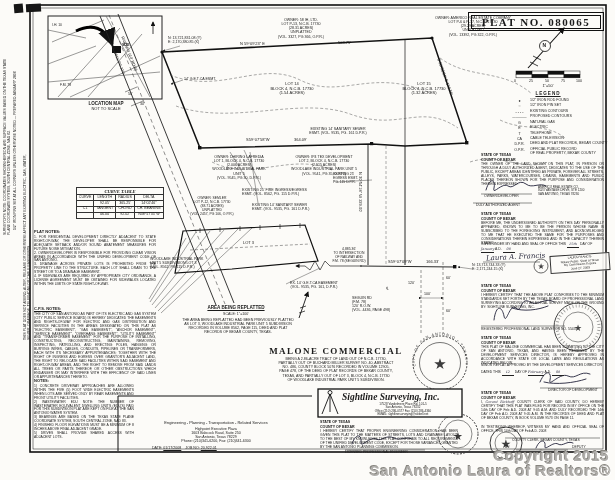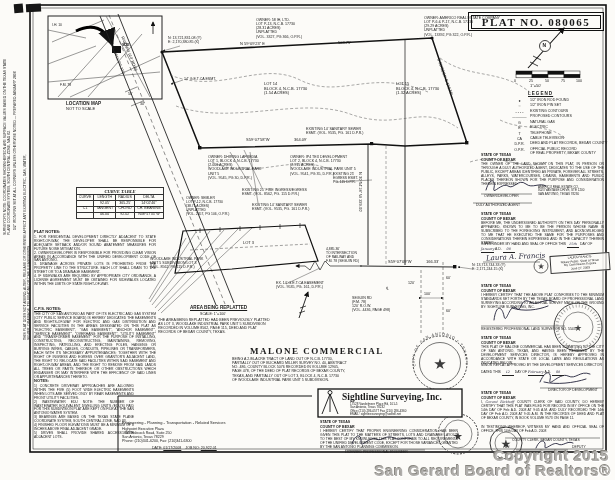--- a/index.html
+++ b/index.html
@@ -1,20 +1,20 @@
 <!DOCTYPE html>
 <html><head>
 <meta charset="utf-8">
 <style>
   html,body{margin:0;padding:0;background:#ffffff;}
   #sheet{position:relative;width:615px;height:480px;background:#fcfbf8;overflow:hidden;
          font-family:"Liberation Sans", sans-serif;color:#1b1b1b;}
   .lbl{position:absolute;line-height:1.15;color:#1b1b1b;}
   .pre{white-space:pre-line;}
-  .c{text-align:left;}
+  .c{text-align:center;}
   .r{text-align:right;}
   .j{text-align:justify;}
   .t3{font-size:3.4px;}
   .t35{font-size:3.6px;}
   .t4{font-size:4px;}
   .t45{font-size:4.6px;}
   .t5{font-size:5px;}
   .b{font-weight:bold;}
   .serif{font-family:"Liberation Serif", serif;}
   .hw{font-family:"DejaVu Serif", serif;font-style:italic;color:#26263a;}
@@ -401,21 +401,21 @@
 San Antonio, Texas  78229
 Phone: (210)341-6200,  Fax: (210)341-6300</div>
 <div class="lbl txt t35" style="left:152px;top:446px;">
   <span>DATE:</span>
   <span class="u">01/17/2008</span>
   &nbsp;&nbsp;
   <span>JOB NO:</span>
   <span class="u">20,922.01</span>
 </div>
 
-<div class="lbl txt serif" style="left:342px;top:392px;width:118px;font-size:9.5px;font-weight:bold;">Sightline Surveying, Inc.</div>
+<div class="lbl txt serif" style="left:342px;top:392px;width:118px;font-size:9.5px;font-style:italic;font-weight:bold;">Sightline Surveying, Inc.</div>
 <div class="lbl txt c pre" style="left:350px;top:403px;width:106px;font-size:3px;">17528 Vandelmere Place Rd, 101-5
 San Antonio, Texas 78232
 Office (210) 286-0577   Fax (210) 286-4360
 EMAIL: sightlinesurveying@swbell.net</div>
 
 <div class="lbl txt t35 b" style="left:320px;top:420px;">STATE OF TEXAS</div>
 <div class="lbl txt t35 b" style="left:320px;top:424.5px;">COUNTY OF BEXAR</div>
 <div class="lbl txt t3 j" style="left:320px;top:430px;width:138px;">I HEREBY CERTIFY THAT PROPER ENGINEERING CONSIDERATION HAS BEEN GIVEN THIS PLAT TO THE MATTERS OF STREETS, LOTS AND DRAINAGE LAYOUT. TO THE BEST OF MY KNOWLEDGE THIS PLAT CONFORMS TO ALL REQUIREMENTS OF THE UNIFIED DEVELOPMENT CODE, EXCEPT FOR THOSE VARIANCES GRANTED BY THE SAN ANTONIO PLANNING COMMISSION.</div>
 <div class="lbl txt t3" style="left:345px;top:451px;">LICENSED PROFESSIONAL ENGINEER</div>
 
@@ -523,15 +523,15 @@
   <span>I,</span>
   <span class="hw">Gerard Rickhoff</span>
   <span>COUNTY CLERK OF SAID COUNTY, DO HEREBY CERTIFY THAT THIS PLAT WAS FILED FOR RECORD IN MY OFFICE ON THE 14th DAY OF Feb A.D. 2008 AT 9:05 A.M. AND DULY RECORDED THE 14th DAY OF Feb A.D. 2008 AT 9:05 A.M. IN THE RECORDS OF DEED AND PLAT OF BEXAR COUNTY, IN BOOK VOLUME 9573 ON PAGE 11.</span>
 </div>
 <div class="lbl txt t3 j" style="left:481px;top:426px;width:123px;">IN TESTIMONY WHEREOF, WITNESS MY HAND AND OFFICIAL SEAL OF OFFICE, THIS 14th DAY OF Feb A.D. 2008</div>
 <div class="lbl txt t3" style="left:512px;top:439px;">COUNTY CLERK, BEXAR COUNTY, TEXAS</div>
 <div class="lbl txt t3" style="left:505px;top:446px;">BY:</div>
 <div class="lbl txt t3" style="left:572px;top:446px;">DEPUTY</div>
 
 <div class="wm r" style="right:6px;top:447px;font-size:15px;">Copyright 2015</div>
-<div class="wm r" style="right:4px;top:462px;font-size:15px;">San Gerard Board of Realtors®</div>
+<div class="wm r" style="right:4px;top:462px;font-size:15px;">San Antonio Laura of Realtors®</div>
 
 </div>
 
 </body></html>

